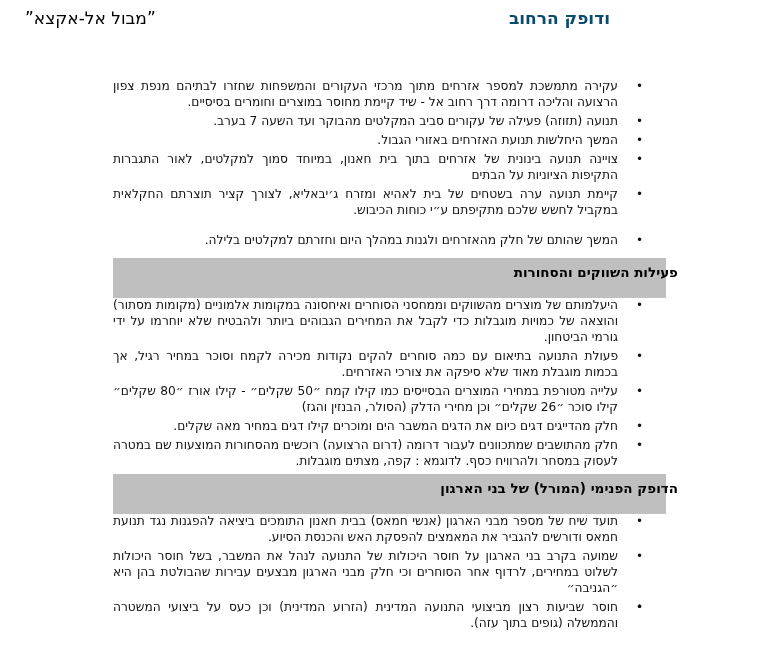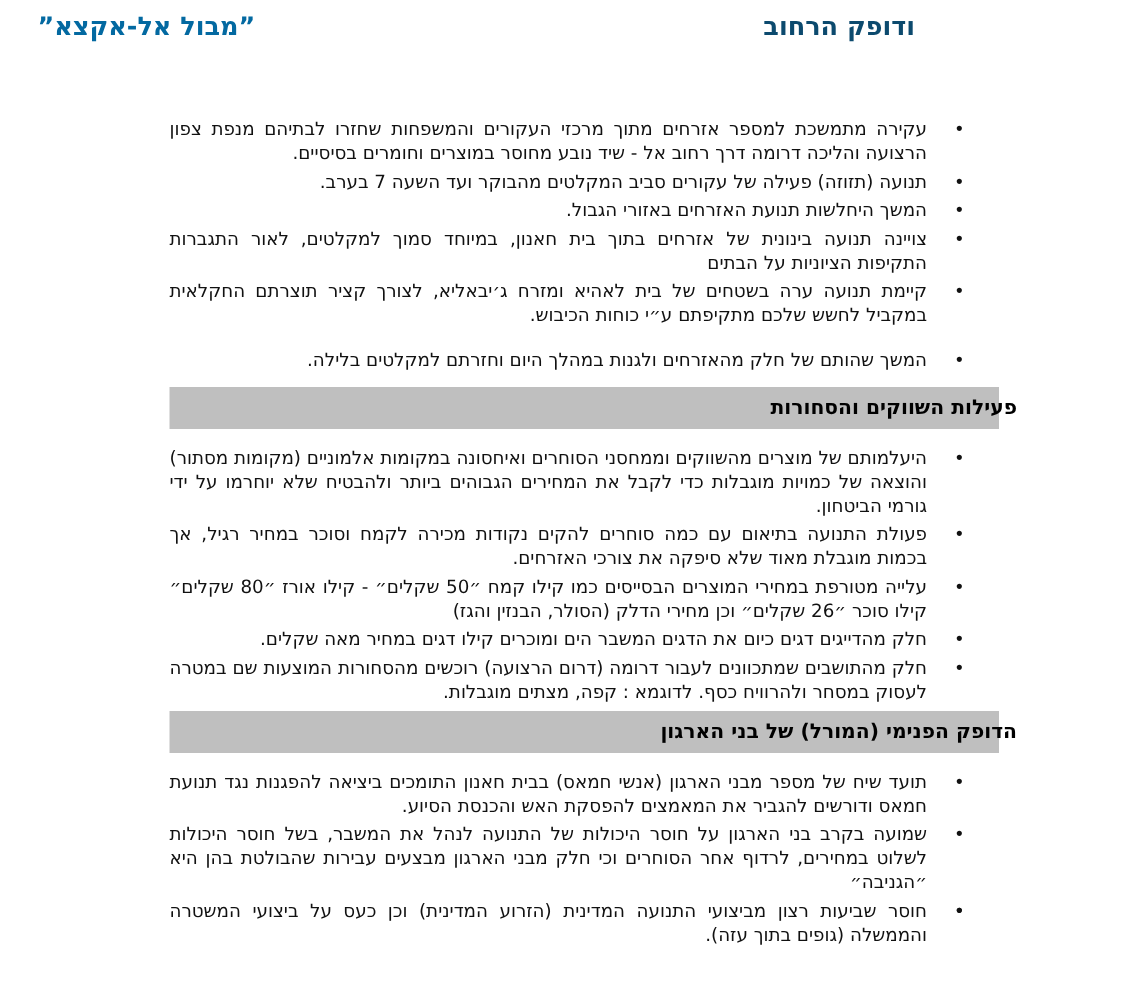--- a/index.html
+++ b/index.html
@@ -1,38 +1,38 @@
 <!DOCTYPE html>
 <html><head>
 <meta charset="utf-8">
 <style>
   html, body { margin:0; padding:0; background:#ffffff; }
   body { width:760px; height:671px; position:relative; overflow:hidden;
          font-family:"DejaVu Sans", "Liberation Sans", sans-serif; color:#111; }
   .hdr-right { position:absolute; top:8px; right:150px; font-family:"DejaVu Sans", sans-serif;
                font-weight:bold; font-size:17px; direction:rtl; color:#0c4a6e; }
   .hdr-left { position:absolute; top:8px; left:25px; font-family:"DejaVu Sans", sans-serif;
-              font-weight:bold; font-size:17px; direction:rtl; color:#0369a1; }
+              font-weight:normal; font-size:17px; direction:rtl; color:#000000; }
   .list { position:absolute; left:113px; width:535px; direction:rtl; margin:0; padding:0; list-style:none; }
   .item { position:relative; padding-right:30px; font-size:12.2px; line-height:16px;
           text-align:justify; text-align-last:right; margin-bottom:3px; }
   .item.gap { margin-top:14px; }
   .bullet { position:absolute; right:5px; top:0; font-size:12px; }
-  .bar { position:absolute; left:113px; width:553px; height:28px; background:#bfbfbf; direction:rtl; }
+  .bar { position:absolute; left:113px; width:553px; height:40px; background:#bfbfbf; direction:rtl; }
   .bar-title { position:absolute; right:-12px; top:6px; font-weight:bold; font-size:13.5px;
                font-family:"DejaVu Sans", sans-serif; color:#000; }
 </style>
 </head>
 <body>
 
 <div class="hdr-right">ודופק הרחוב</div>
 <div class="hdr-left">”מבול אל-אקצא”</div>
 
 <ul class="list" style="top:78px;">
-  <li class="item"><span class="bullet">•</span><span>עקירה מתמשכת למספר אזרחים מתוך מרכזי העקורים והמשפחות שחזרו לבתיהם מנפת צפון הרצועה והליכה דרומה דרך רחוב אל - שיד נובע מחוסר במוצרים וחומרים בסיסיים.</span></li>
+  <li class="item"><span class="bullet">•</span><span>עקירה מתמשכת למספר אזרחים מתוך מרכזי העקורים והמשפחות שחזרו לבתיהם מנפת צפון הרצועה והליכה דרומה דרך רחוב אל - שיד קיימת מחוסר במוצרים וחומרים בסיסיים.</span></li>
   <li class="item"><span class="bullet">•</span><span>תנועה (תזוזה) פעילה של עקורים סביב המקלטים מהבוקר ועד השעה 7 בערב.</span></li>
   <li class="item"><span class="bullet">•</span><span>המשך היחלשות תנועת האזרחים באזורי הגבול.</span></li>
   <li class="item"><span class="bullet">•</span><span>צויינה תנועה בינונית של אזרחים בתוך בית חאנון, במיוחד סמוך למקלטים, לאור התגברות התקיפות הציוניות על הבתים</span></li>
   <li class="item"><span class="bullet">•</span><span>קיימת תנועה ערה בשטחים של בית לאהיא ומזרח ג׳יבאליא, לצורך קציר תוצרתם החקלאית במקביל לחשש שלכם מתקיפתם ע״י כוחות הכיבוש.</span></li>
   <li class="item gap"><span class="bullet">•</span><span>המשך שהותם של חלק מהאזרחים ולגנות במהלך היום וחזרתם למקלטים בלילה.</span></li>
 </ul>
 
 <div class="bar" style="top:258px;">
   <span class="bar-title">פעילות השווקים והסחורות</span>
 </div>

